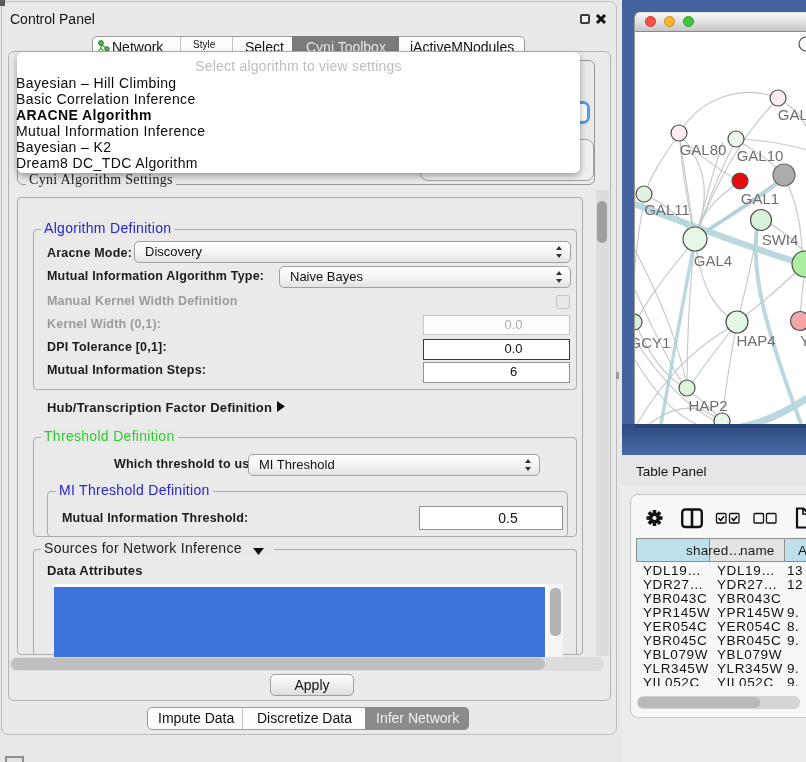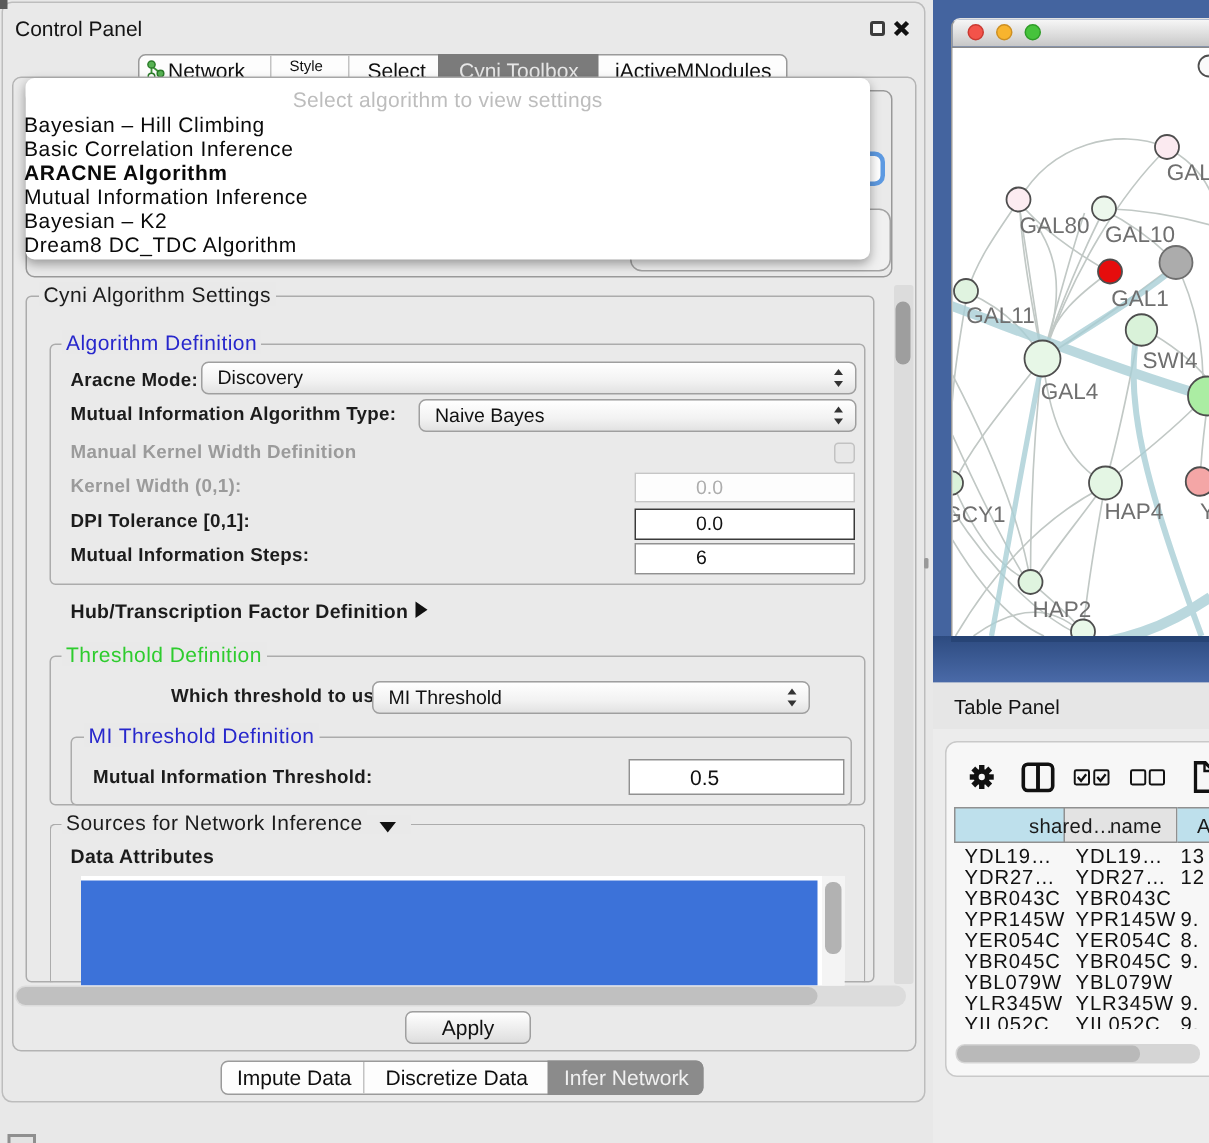--- a/index.html
+++ b/index.html
@@ -5,21 +5,21 @@
 * { margin:0; padding:0; box-sizing:border-box; }
 html,body { width:806px; height:762px; overflow:hidden; }
 body { font-family:"Liberation Sans", sans-serif; background:#e8e8e8; position:relative; }
 .abs { position:absolute; }
 .lbl { font-size:12.5px; font-weight:bold; color:#1c1c1c; letter-spacing:0.2px; white-space:nowrap; }
 .dis { color:#9b9b9b; }
 .group { position:absolute; border:1px solid #acacac; border-radius:4px; }
 .gtitle { position:absolute; font-size:14px; letter-spacing:0.3px; background:#e9e9e9; padding:0 3px; white-space:nowrap; }
 .combo { position:absolute; border:1px solid #9f9f9f; border-radius:5px; background:linear-gradient(#ffffff,#f2f2f2 60%,#e2e2e2); font-size:13px; color:#111; line-height:20px; padding-left:10px; white-space:nowrap; }
 .combo .arr { position:absolute; right:7px; top:3px; width:8px; height:14px; }
-.field { position:absolute; background:#fff; border:1px solid #919191; font-size:13px; color:#111; text-align:left; padding-right:6px; line-height:18px;padding-left:40px; }
+.field { position:absolute; background:#fff; border:1px solid #919191; font-size:13px; color:#111; text-align:center; padding-right:6px; line-height:18px;padding-left:40px; }
 </style>
 </head>
 <body>
 
 <div class="abs" style="left:1px; top:1px; width:616px; height:734px; background:#e9e9e9; border:1px solid #bdbdbd; border-radius:7px;"></div>
 <div class="abs" style="left:0; top:0; width:5px; height:6px; background:#5a5a5a;"></div>
 <div class="abs" style="left:10px; top:11px; font-size:14px; color:#141414;">Control Panel</div>
 
 <div class="abs" style="left:580px; top:14px; width:10px; height:10px; border:2px solid #3c3c3c; border-radius:2px; background:#f4f4f4;"></div>
 <svg class="abs" style="left:595px; top:13px;" width="12" height="12" viewBox="0 0 12 12">
@@ -48,21 +48,21 @@
 <div class="abs" style="left:17px; top:60px; width:578px; height:125px; border:1px solid #999999; border-radius:6px;"></div>
 <div class="abs" style="left:420px; top:139px; width:174px; height:42px; border:1px solid #a3a3a3; border-radius:8px; background:#f0f0f0;"></div>
 <div class="abs" style="left:566px; top:101px; width:24px; height:23px; border:3px solid #5d9ae2; border-radius:7px; background:#fff;"></div>
 
 <div class="abs" style="left:596px; top:190px; width:13px; height:466px; background:#dcdcdc; border-radius:2px;"></div>
 <div class="abs" style="left:597px; top:201px; width:10px; height:42px; background:#9e9e9e; border-radius:5px;"></div>
 <div class="abs" style="left:10px; top:657px; width:594px; height:14px; background:#dcdcdc; border-radius:7px;"></div>
 <div class="abs" style="left:11px; top:658px; width:534px; height:12px; background:#c0c0c0; border-radius:6px;"></div>
 
 <div class="group" style="left:17px; top:197px; width:566px; height:458px;"></div>
-<div class="gtitle" style="left:26px; top:188px; color:#1c1c1c;">Cyni Algorithm Settings</div>
+<div class="gtitle" style="left:26px; top:172px; color:#1c1c1c;font-family:Liberation Serif, serif;">Cyni Algorithm Settings</div>
 
 <div class="group" style="left:33px; top:229px; width:544px; height:161px;"></div>
 <div class="gtitle" style="left:41px; top:220px; color:#2727cc;">Algorithm Definition</div>
 
 <div class="lbl abs" style="left:47px; top:246px;">Aracne Mode:</div>
 <div class="combo" style="left:134px; top:241px; width:437px; height:22px;">Discovery<svg class="arr" viewBox="0 0 8 14">
       <path d="M4 1 L7 5 L1 5 Z" fill="#333"></path>
       <path d="M4 13 L7 9 L1 9 Z" fill="#333"></path>
     </svg></div>
 

